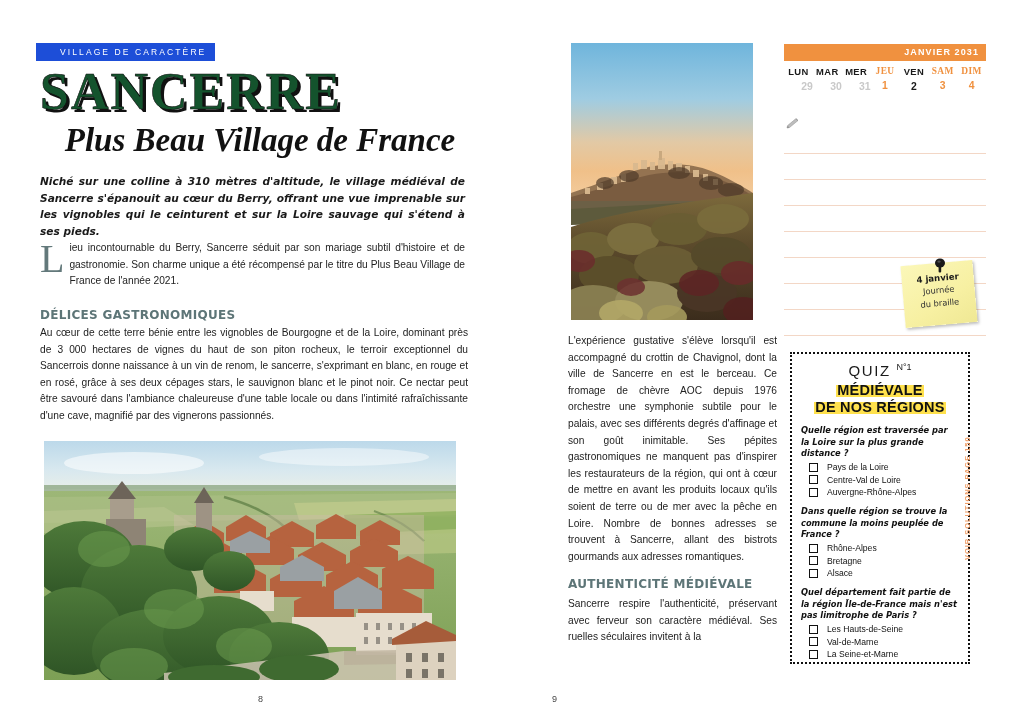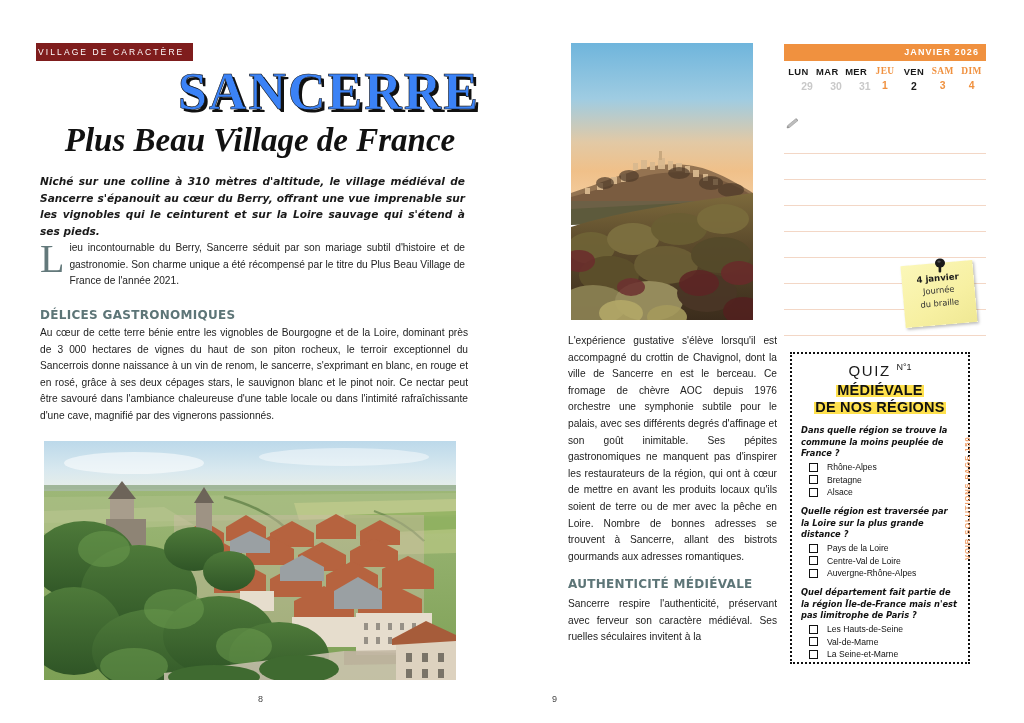--- a/index.html
+++ b/index.html
@@ -11,34 +11,34 @@
     position:relative;
   }
   .spread{position:absolute;inset:0;}
 
   
   .page-left{position:absolute;left:0;top:0;width:512px;height:723px;}
   .page-right{position:absolute;left:512px;top:0;width:512px;height:723px;}
 
   .badge{
     position:absolute;left:36px;top:43px;
-    background:#7f1d1d;color:#ffffff;
+    background:#1d4ed8;color:#ffffff;
     font-size:8.5px;letter-spacing:2.1px;font-weight:400;
-    padding:4px 9px 4px 2px;
+    padding:4px 9px 4px 24px;
     white-space:nowrap;
   }
 
   .title-main{
     position:absolute;left:40px;top:66px;width:440px;
-    text-align:right;
+    text-align:left;
     font-family:"Liberation Serif",serif;
     font-weight:700;
     font-size:52px;
     letter-spacing:2px;
-    color:#3b82f6;
+    color:#14532d;
     line-height:1;
     text-shadow:3px 3px 0 #111, -0.5px 0 0 #fff;
     -webkit-text-stroke:0.6px #111;
   }
   .title-sub{
     position:absolute;left:40px;top:122px;width:440px;
     text-align:center;
     font-family:"Liberation Serif",serif;
     font-style:italic;font-weight:700;
     font-size:33px;
@@ -445,21 +445,21 @@
     </svg>
   </div>
 
   <div class="mid-col">
     <div>L'expérience gustative s'élève lorsqu'il est accompagné du crottin de Chavignol, dont la ville de Sancerre en est le berceau. Ce fromage de chèvre AOC depuis 1976 orchestre une symphonie subtile pour le palais, avec ses différents degrés d'affinage et son goût inimitable. Ses pépites gastronomiques ne manquent pas d'inspirer les restaurateurs de la région, qui ont à cœur de mettre en avant les produits locaux qu'ils soient de terre ou de mer avec la pêche en Loire. Nombre de bonnes adresses se trouvent à Sancerre, allant des bistrots gourmands aux adresses romantiques.</div>
     <div class="sec-head">AUTHENTICITÉ MÉDIÉVALE</div>
     <div>Sancerre respire l'authenticité, préservant avec ferveur son caractère médiéval. Ses ruelles séculaires invitent à la</div>
   </div>
 
   <div class="cal">
-    <div class="cal-month">JANVIER 2026</div>
+    <div class="cal-month">JANVIER 2031</div>
     <div class="cal-row" id="cal-row">
         <div class="cal-cell">
           <div class="cal-dow">LUN</div>
           <div class="cal-num muted">29</div>
         </div>
         <div class="cal-cell">
           <div class="cal-dow">MAR</div>
           <div class="cal-num muted">30</div>
         </div>
         <div class="cal-cell">
@@ -521,47 +521,47 @@
     <div class="quiz-title">
       <span>QUIZ</span>
       <sup>N°1</sup>
     </div>
     <div class="quiz-sub">
       <span>MÉDIÉVALE</span><br>
       <span>DE NOS RÉGIONS</span>
     </div>
     <div id="quiz-questions">
         <div class="q-block">
+          <div class="q-text">Quelle région est traversée par la Loire sur la plus grande distance ?</div>
+          <div class="q-opt">
+            <div class="q-box"></div>
+            <div class="q-label">Pays de la Loire</div>
+          </div>
+          <div class="q-opt">
+            <div class="q-box"></div>
+            <div class="q-label">Centre-Val de Loire</div>
+          </div>
+          <div class="q-opt">
+            <div class="q-box"></div>
+            <div class="q-label">Auvergne-Rhône-Alpes</div>
+          </div>
+        </div>
+        <div class="q-block">
           <div class="q-text">Dans quelle région se trouve la commune la moins peuplée de France ?</div>
           <div class="q-opt">
             <div class="q-box"></div>
             <div class="q-label">Rhône-Alpes</div>
           </div>
           <div class="q-opt">
             <div class="q-box"></div>
             <div class="q-label">Bretagne</div>
           </div>
           <div class="q-opt">
             <div class="q-box"></div>
             <div class="q-label">Alsace</div>
-          </div>
-        </div>
-        <div class="q-block">
-          <div class="q-text">Quelle région est traversée par la Loire sur la plus grande distance ?</div>
-          <div class="q-opt">
-            <div class="q-box"></div>
-            <div class="q-label">Pays de la Loire</div>
-          </div>
-          <div class="q-opt">
-            <div class="q-box"></div>
-            <div class="q-label">Centre-Val de Loire</div>
-          </div>
-          <div class="q-opt">
-            <div class="q-box"></div>
-            <div class="q-label">Auvergne-Rhône-Alpes</div>
           </div>
         </div>
         <div class="q-block">
           <div class="q-text">Quel département fait partie de la région Île-de-France mais n'est pas limitrophe de Paris ?</div>
           <div class="q-opt">
             <div class="q-box"></div>
             <div class="q-label">Les Hauts-de-Seine</div>
           </div>
           <div class="q-opt">
             <div class="q-box"></div>

